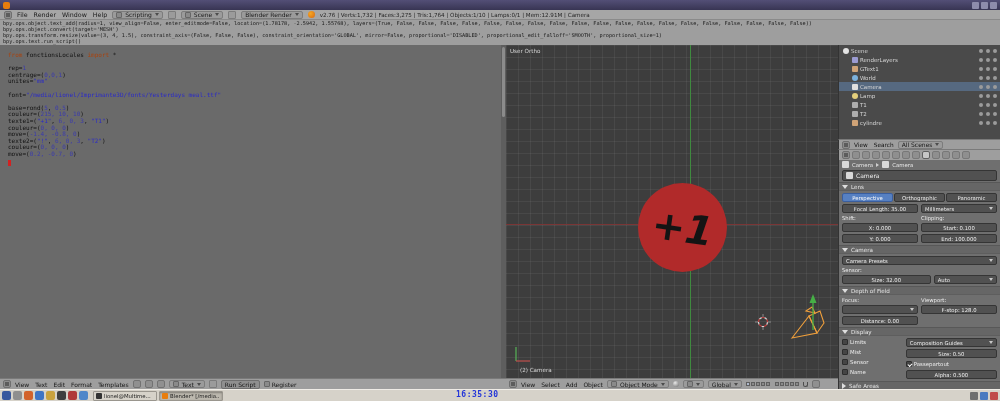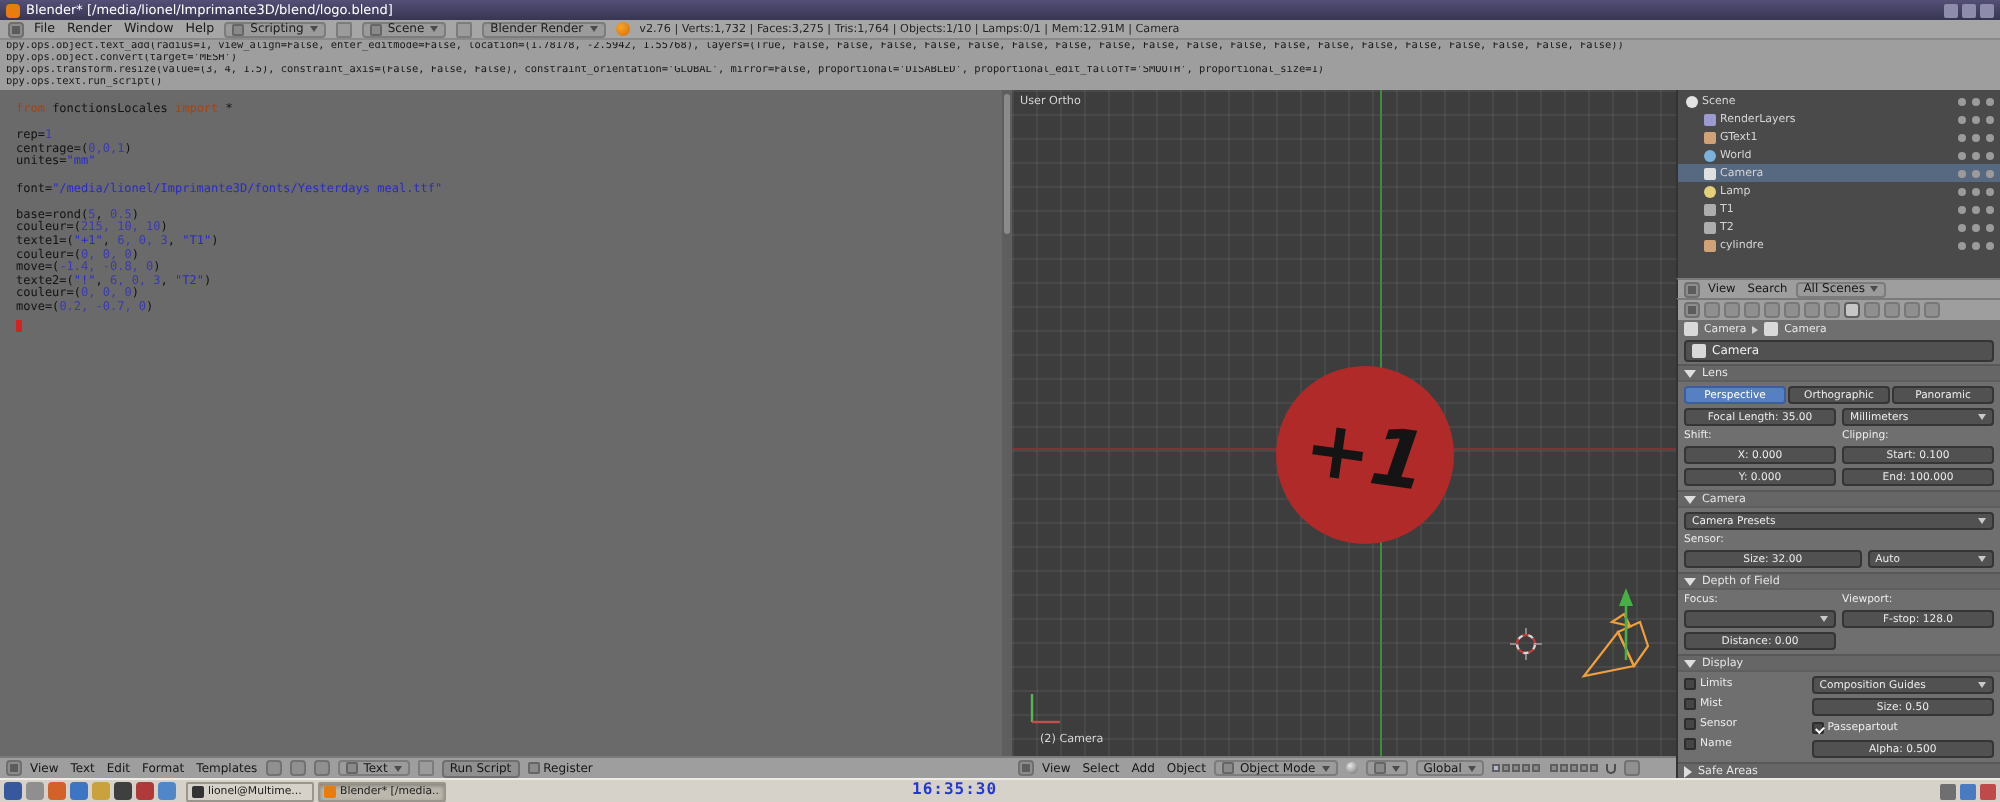--- a/index.html
+++ b/index.html
@@ -119,21 +119,20 @@
   #tray{margin-left:auto;display:flex;gap:2px;align-items:center}
   .tray-icon{width:8px;height:8px;border-radius:1px;flex:0 0 auto}
 </style>
 </head>
 <body>
 
 <div id="screen">
 
   <div id="titlebar">
     <span class="tb-icon"></span>
-    <span>Blender* [/media/lionel/Imprimante3D/blend/logo.blend]</span>
     <span id="tb-buttons">
       <span></span>
       <span></span>
       <span></span>
     </span>
   </div>
 
   <div id="infoheader">
     <span class="etype"></span>
     <span class="menu-row">

